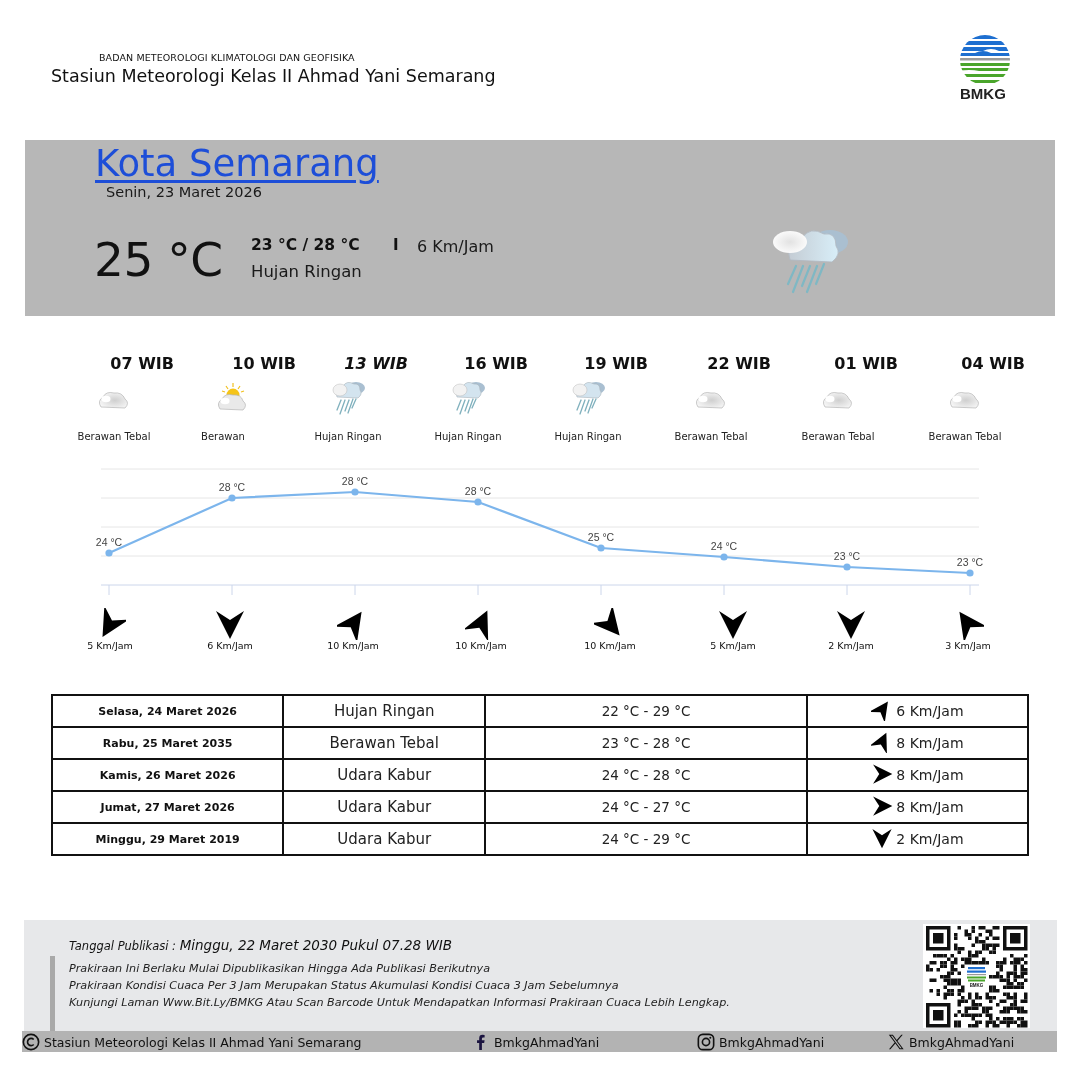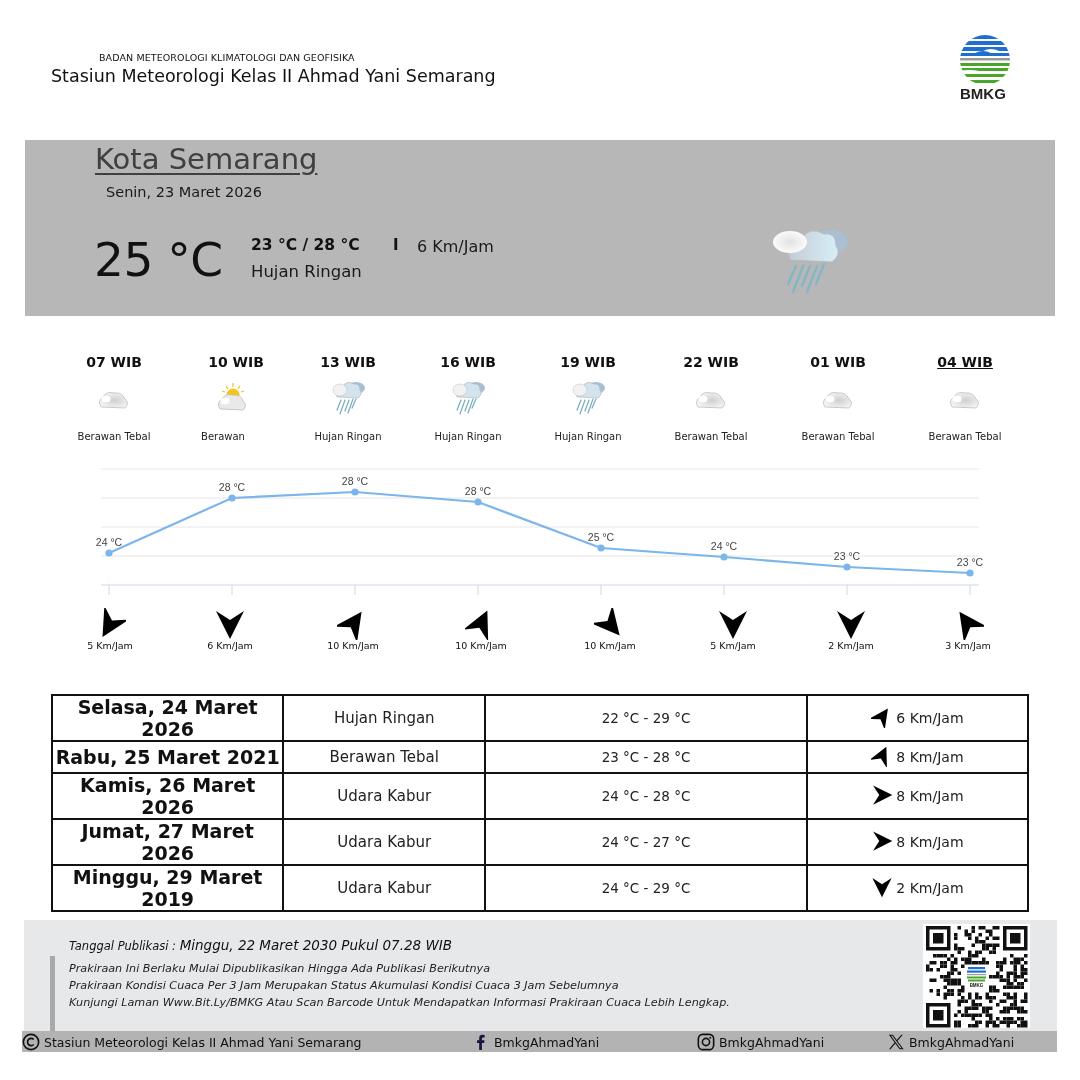--- a/index.html
+++ b/index.html
@@ -3,39 +3,39 @@
 <meta charset="utf-8">
 <style>
   * { box-sizing: border-box; margin: 0; padding: 0; }
   body { width: 1080px; height: 1080px; background: #ffffff; font-family: "DejaVu Sans", sans-serif; color: #111; position: relative; overflow: hidden; }
   .abs { position: absolute; }
   .org { left: 51px; top: 52px; font-size: 9.5px; letter-spacing: 0.1px; color: #111; padding-left: 48px; }
   .station { left: 51px; top: 66px; font-size: 17.5px; color: #111; }
   .logo { left: 955px; top: 34px; width: 60px; height: 68px; }
   .logo-text { position: absolute; left: 5px; top: 51px; font-family: "Liberation Sans", sans-serif; font-weight: bold; font-size: 15px; color: #222; }
   .hero { left: 25px; top: 140px; width: 1030px; height: 176px; background: #b7b7b7; }
-  .city { left: 95px; top: 142px; font-size: 29px; font-weight: 500; text-decoration: underline; text-underline-offset: 4px; color: #404040; }
+  .city { left: 95px; top: 142px; font-size: 37px; font-weight: 500; text-decoration: underline; text-underline-offset: 4px; color: #1d4ed8; }
   .date { left: 106px; top: 184px; font-size: 14.5px; color: #1a1a1a; }
   .big-temp { left: 94px; top: 232px; font-size: 47px; color: #111; letter-spacing: -0.5px; }
   .minmax { left: 251px; top: 236px; font-size: 15.5px; font-weight: bold; color: #111; }
   .sep { left: 393px; top: 236px; font-size: 15px; font-weight: bold; }
   .wind-now { left: 417px; top: 237px; font-size: 16px; color: #1a1a1a; }
   .cond-now { left: 251px; top: 262px; font-size: 16.5px; color: #1a1a1a; }
   .hero-icon { left: 770px; top: 220px; width: 85px; height: 82px; }
-  .hour-time { font-size: 14px; font-weight: bold; color: #111; position: absolute; top: 354px; width: 120px; text-align: center; }
+  .hour-time { font-size: 16px; font-weight: bold; color: #111; position: absolute; top: 354px; width: 120px; text-align: right; }
   .hour-icon { position: absolute; top: 377px; width: 40px; height: 44px; }
   .hour-cond { font-size: 10px; color: #222; position: absolute; top: 431px; width: 120px; text-align: center; }
 
   .chart { left: 0; top: 460px; width: 1080px; height: 135px; }
   .wind-label { position: absolute; top: 640px; width: 100px; text-align: center; font-size: 9.5px; color: #111; }
   .wind-arrow { position: absolute; top: 608px; width: 32px; height: 32px; }
 
   table.daily { position: absolute; left: 51px; top: 694px; width: 978px; border-collapse: collapse; }
   table.daily td { border: 2px solid #111; height: 32px; text-align: center; font-size: 13.5px; color: #111; padding: 0; }
-  table.daily td.d-date { width: 228px; font-weight: 600; font-size: 19px; }
+  table.daily td.d-date { width: 228px; font-weight: 600; font-size: 11px; }
   table.daily td.d-cond { width: 199px; font-size: 15px; color: #222; }
   table.daily td.d-temp { width: 317px; font-size: 13.5px; color: #222; }
   table.daily td.d-wind { width: 218px; font-size: 14px; color: #222; }
   .wind-cell { display: inline-flex; align-items: center; gap: 3px; }
   .wind-cell svg { width: 22px; height: 22px; }
 
   .footer-box { left: 24px; top: 920px; width: 1033px; height: 111px; background: #e7e8ea; }
   .footer-bar { left: 50px; top: 956px; width: 5px; height: 75px; background: #a9a9a9; }
   .pub { left: 69px; top: 937px; font-size: 13.5px; font-style: italic; color: #111; }
   .pub-label { font-size: 11.5px; font-style: italic; }
@@ -125,21 +125,21 @@
           <line x1="13" y1="9" x2="15" y2="12"></line>
           <line x1="27" y1="9" x2="25" y2="12"></line>
           <line x1="9" y1="14" x2="12" y2="15"></line>
           <line x1="31" y1="14" x2="28" y2="15"></line>
         </g>
         <circle cx="20" cy="18" r="6.5" fill="#f5c418"></circle>
         <path d="M7 32 Q3 26 9 22 Q12 16 20 18 Q28 17 30 24 Q35 28 30 33Z" fill="#e9e9e9" stroke="#b5b5b5" stroke-width="0.7"></path>
         <ellipse cx="12" cy="24" rx="4.5" ry="3.2" fill="#fff"></ellipse>
       </svg></div>
     <div class="hour-cond" style="left: 163px;">Berawan</div>
-    <div class="hour-time" style="left: 288px;">13 WIB</div>
+    <div class="hour-time" style="left: 288px; font-style: italic;">13 WIB</div>
     <div class="hour-icon" style="left: 328px;"><svg width="40" height="44" viewBox="0 0 40 44">
         <ellipse cx="28" cy="11" rx="9" ry="6" fill="#a9bfd1"></ellipse>
         <path d="M9 20 Q6 11 15 9 Q19 3 26 7 Q32 6 32 13 Q35 17 30 21Z" fill="#d3e4ef" stroke="#aab3bb" stroke-width="0.6"></path>
         <ellipse cx="12" cy="13" rx="7" ry="6" fill="#f2f2f2" stroke="#bbb" stroke-width="0.5"></ellipse>
         <g stroke="#7fb0bd" stroke-width="1.3" stroke-linecap="round">
           <line x1="13" y1="23" x2="9" y2="33"></line>
           <line x1="17" y1="23" x2="12" y2="37"></line>
           <line x1="21" y1="23" x2="17" y2="34"></line>
           <line x1="25" y1="22" x2="20" y2="36"></line>
           <line x1="28" y1="22" x2="24" y2="31"></line>
@@ -191,21 +191,21 @@
         <defs>
           <radialGradient id="oc" cx="0.55" cy="0.5" r="0.6">
             <stop offset="0" stop-color="#cfcfcf"></stop>
             <stop offset="1" stop-color="#f7f7f7"></stop>
           </radialGradient>
         </defs>
         <path d="M7 30 Q3 24 9 20 Q12 14 20 16 Q28 15 31 22 Q36 26 31 31Z" fill="url(#oc)" stroke="#b5b5b5" stroke-width="0.7"></path>
         <ellipse cx="12" cy="22" rx="4.5" ry="3.2" fill="#fff"></ellipse>
       </svg></div>
     <div class="hour-cond" style="left: 778px;">Berawan Tebal</div>
-    <div class="hour-time" style="left: 905px; text-decoration: underline;">04 WIB</div>
+    <div class="hour-time" style="left: 905px;">04 WIB</div>
     <div class="hour-icon" style="left: 945px;"><svg width="40" height="44" viewBox="0 0 40 44">
         <defs>
           <radialGradient id="oc" cx="0.55" cy="0.5" r="0.6">
             <stop offset="0" stop-color="#cfcfcf"></stop>
             <stop offset="1" stop-color="#f7f7f7"></stop>
           </radialGradient>
         </defs>
         <path d="M7 30 Q3 24 9 20 Q12 14 20 16 Q28 15 31 22 Q36 26 31 31Z" fill="url(#oc)" stroke="#b5b5b5" stroke-width="0.7"></path>
         <ellipse cx="12" cy="22" rx="4.5" ry="3.2" fill="#fff"></ellipse>
       </svg></div>
@@ -287,21 +287,21 @@
         <td class="d-cond">Hujan Ringan</td>
         <td class="d-temp">22 °C - 29 °C</td>
         <td class="d-wind"><span class="wind-cell">
             <span><svg width="22" height="22" viewBox="-16 -16 32 32">
                 <path d="M0 15 L-14 -13 L0 -4 L14 -13 Z" fill="#000" transform="rotate(215)"></path>
               </svg></span>
             <span>6 Km/Jam</span>
           </span></td>
       </tr>
       <tr>
-        <td class="d-date">Rabu, 25 Maret 2021</td>
+        <td class="d-date">Rabu, 25 Maret 2035</td>
         <td class="d-cond">Berawan Tebal</td>
         <td class="d-temp">23 °C - 28 °C</td>
         <td class="d-wind"><span class="wind-cell">
             <span><svg width="22" height="22" viewBox="-16 -16 32 32">
                 <path d="M0 15 L-14 -13 L0 -4 L14 -13 Z" fill="#000" transform="rotate(205)"></path>
               </svg></span>
             <span>8 Km/Jam</span>
           </span></td>
       </tr>
       <tr>

